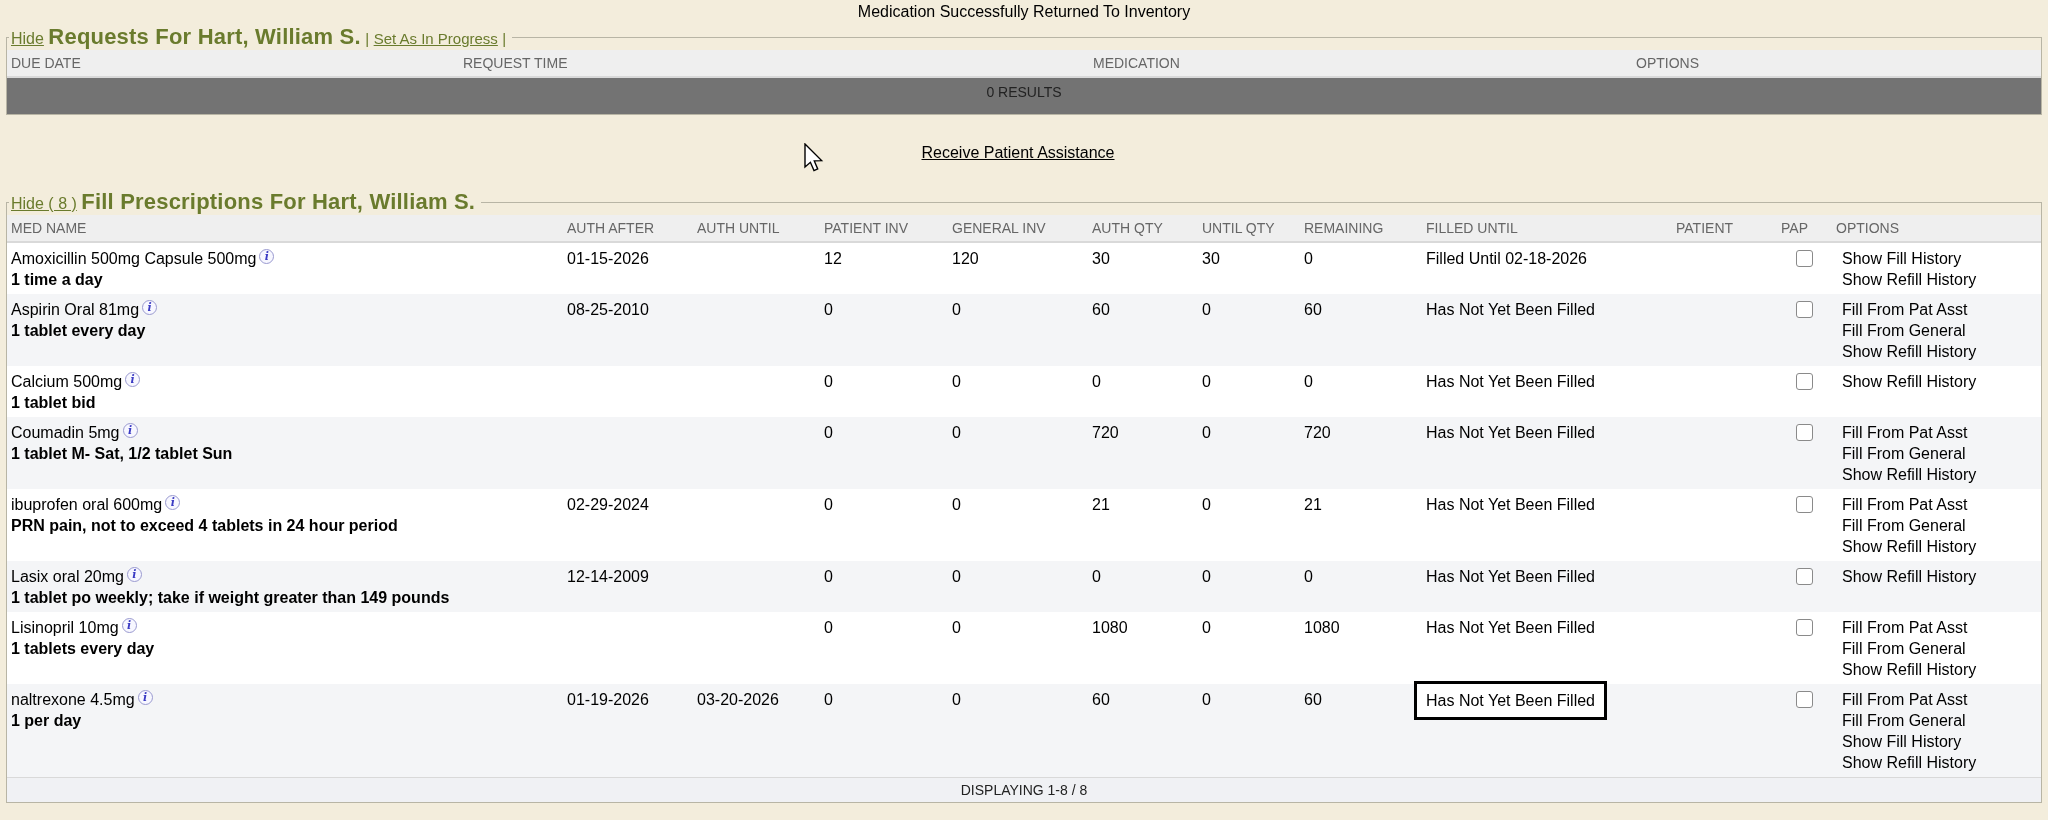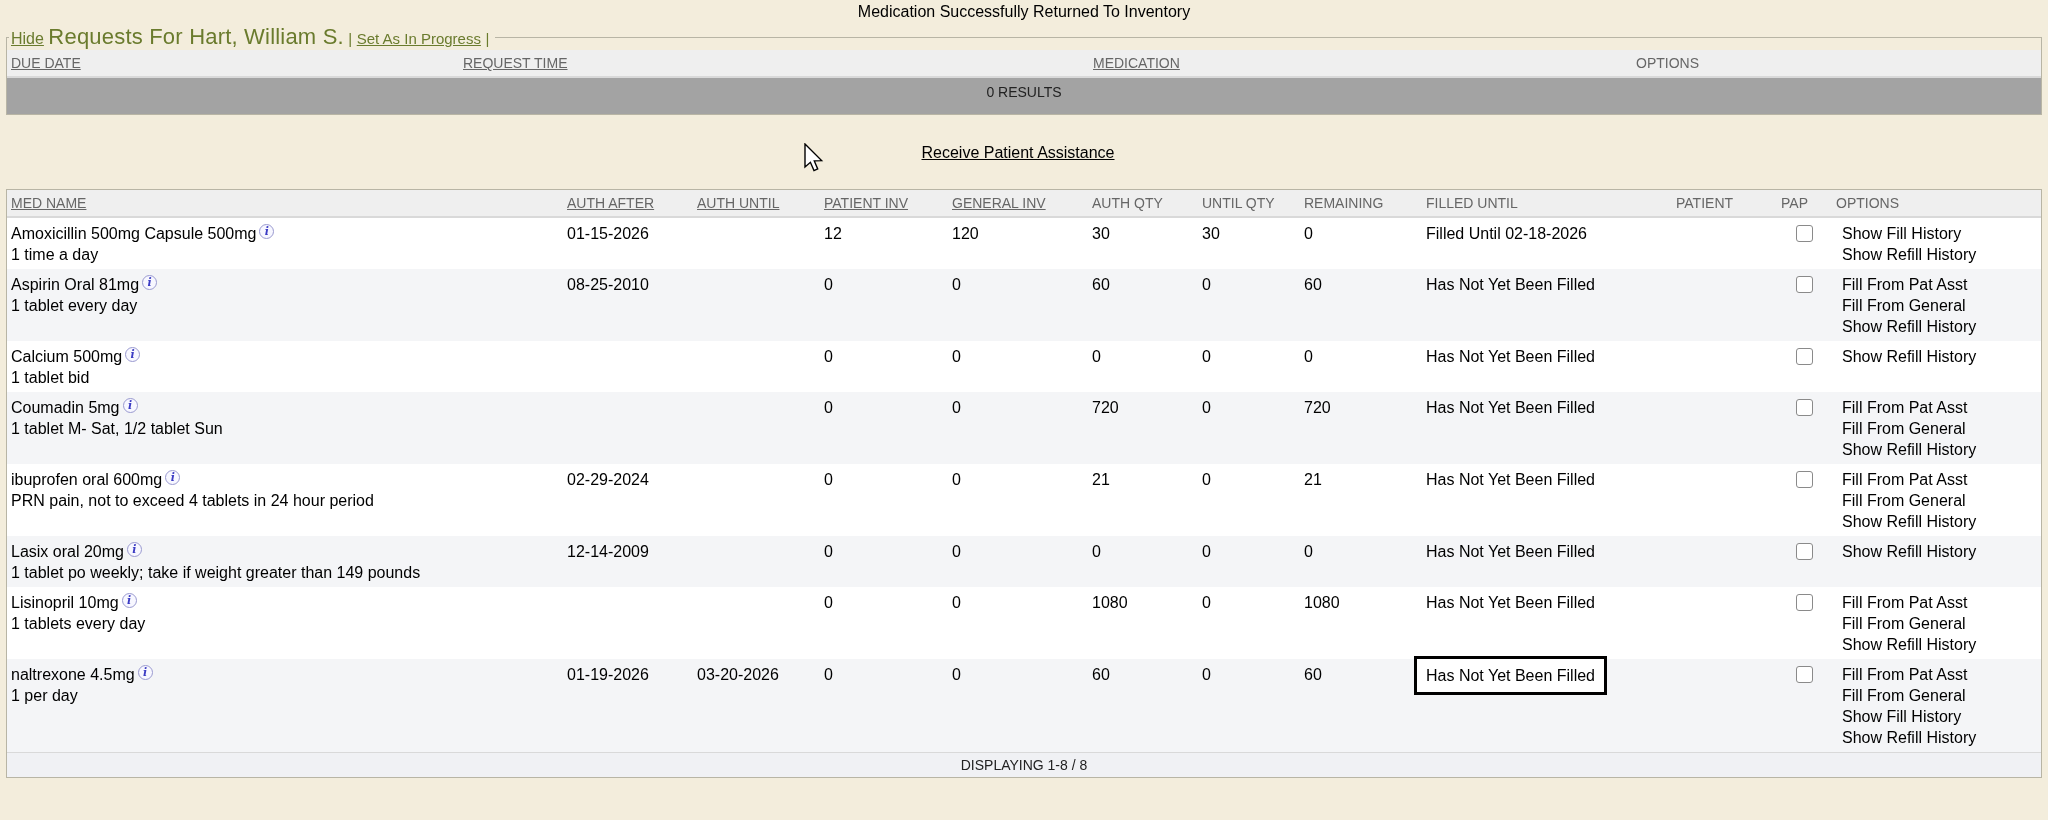--- a/index.html
+++ b/index.html
@@ -21,56 +21,56 @@
     text-align:center;font-size:16px;padding-top:3px;height:24px;
   }
   fieldset.section{
     margin:0 6px;border:1px solid var(--fieldset-border);
     padding:0 0 0 0;background:transparent;
   }
   fieldset.section legend{
     margin-left:2px;padding:0 6px 0 2px;white-space:nowrap;
   }
   .hide-link{color:var(--accent);font-weight:normal;font-size:16px;text-decoration:underline;cursor:pointer;}
-  .section-title{color:var(--accent);font-weight:normal;font-size:22px;letter-spacing:0.2px;}
+  .section-title{color:var(--accent);font-weight:bold;font-size:22px;letter-spacing:0.2px;}
   .legend-sep{color:var(--accent);font-size:15px;}
   .small-link{color:var(--accent);font-size:15px;text-decoration:underline;cursor:pointer;}
 
   table.grid{
     width:100%;border-collapse:collapse;table-layout:fixed;background:#fff;
   }
   table.grid thead th{
     background:var(--hdr-bg);color:var(--hdr-text);
     font-size:14px;font-weight:normal;text-align:left;
     padding:5px 4px;border-bottom:2px solid #d9d9d9;
     white-space:nowrap;overflow:hidden;
   }
-  .sort-link{color:var(--hdr-text);text-decoration:underline;cursor:pointer;}
+  .sort-link{color:var(--hdr-text);cursor:pointer;}
   .col-label{color:var(--hdr-text);}
 
   
   .rq-c0{width:452px;} .rq-c1{width:630px;} .rq-c2{width:537px;} 
   .requests-grid th:last-child{padding-left:10px;}
   .results-row td{
-    background:#a3a3a3;text-align:center;font-size:14px;color:#222;
+    background:#737373;text-align:center;font-size:14px;color:#222;
     padding:6px 0 14px 0;
   }
 
   
   .rx-c0{width:556px;} .rx-c1{width:130px;} .rx-c2{width:127px;} .rx-c3{width:128px;}
   .rx-c4{width:140px;} .rx-c5{width:110px;} .rx-c6{width:102px;} .rx-c7{width:122px;}
   .rx-c8{width:250px;} .rx-c9{width:105px;} .rx-c10{width:55px;}
 
   .rx-grid tbody td{
     font-size:16px;vertical-align:top;padding:5px 4px 4px 4px;line-height:21px;
   }
   .rx-grid tbody tr:nth-child(even){background:var(--alt-row);}
   .med-line{white-space:nowrap;}
   .med-name{color:#000;}
-  .sig{color:#000;}
+  .sig{color:#000;font-weight:bold;}
   .info-icon{
     display:inline-block;width:15px;height:15px;line-height:13px;
     text-align:center;border:1px solid #9a9ad0;border-radius:50%;
     color:#3b3bc4;font-style:italic;font-weight:bold;
     font-family:"DejaVu Serif", serif;font-size:11px;
     vertical-align:4px;background:#f7f7ff;cursor:pointer;margin-left:3px;
   }
   .c-pap{text-align:center;}
   .pap-box{
     appearance:none;-webkit-appearance:none;width:17px;height:17px;margin:2px 0 0 0;
@@ -132,20 +132,24 @@
       </tr>
     </tbody>
   </table>
 </fieldset>
 
 <div class="action-links">
   <a>Receive Patient Assistance</a>
 </div>
 
 <fieldset class="section">
+  <legend>
+    <a class="hide-link">Hide ( 8 )</a>
+    <span class="section-title">Fill Prescriptions For Hart, William S.</span>
+  </legend>
   <table class="grid rx-grid">
     <colgroup>
       <col class="rx-c0">
         <col class="rx-c1">
         <col class="rx-c2">
         <col class="rx-c3">
       <col class="rx-c4">
         <col class="rx-c5">
         <col class="rx-c6">
         <col class="rx-c7">

